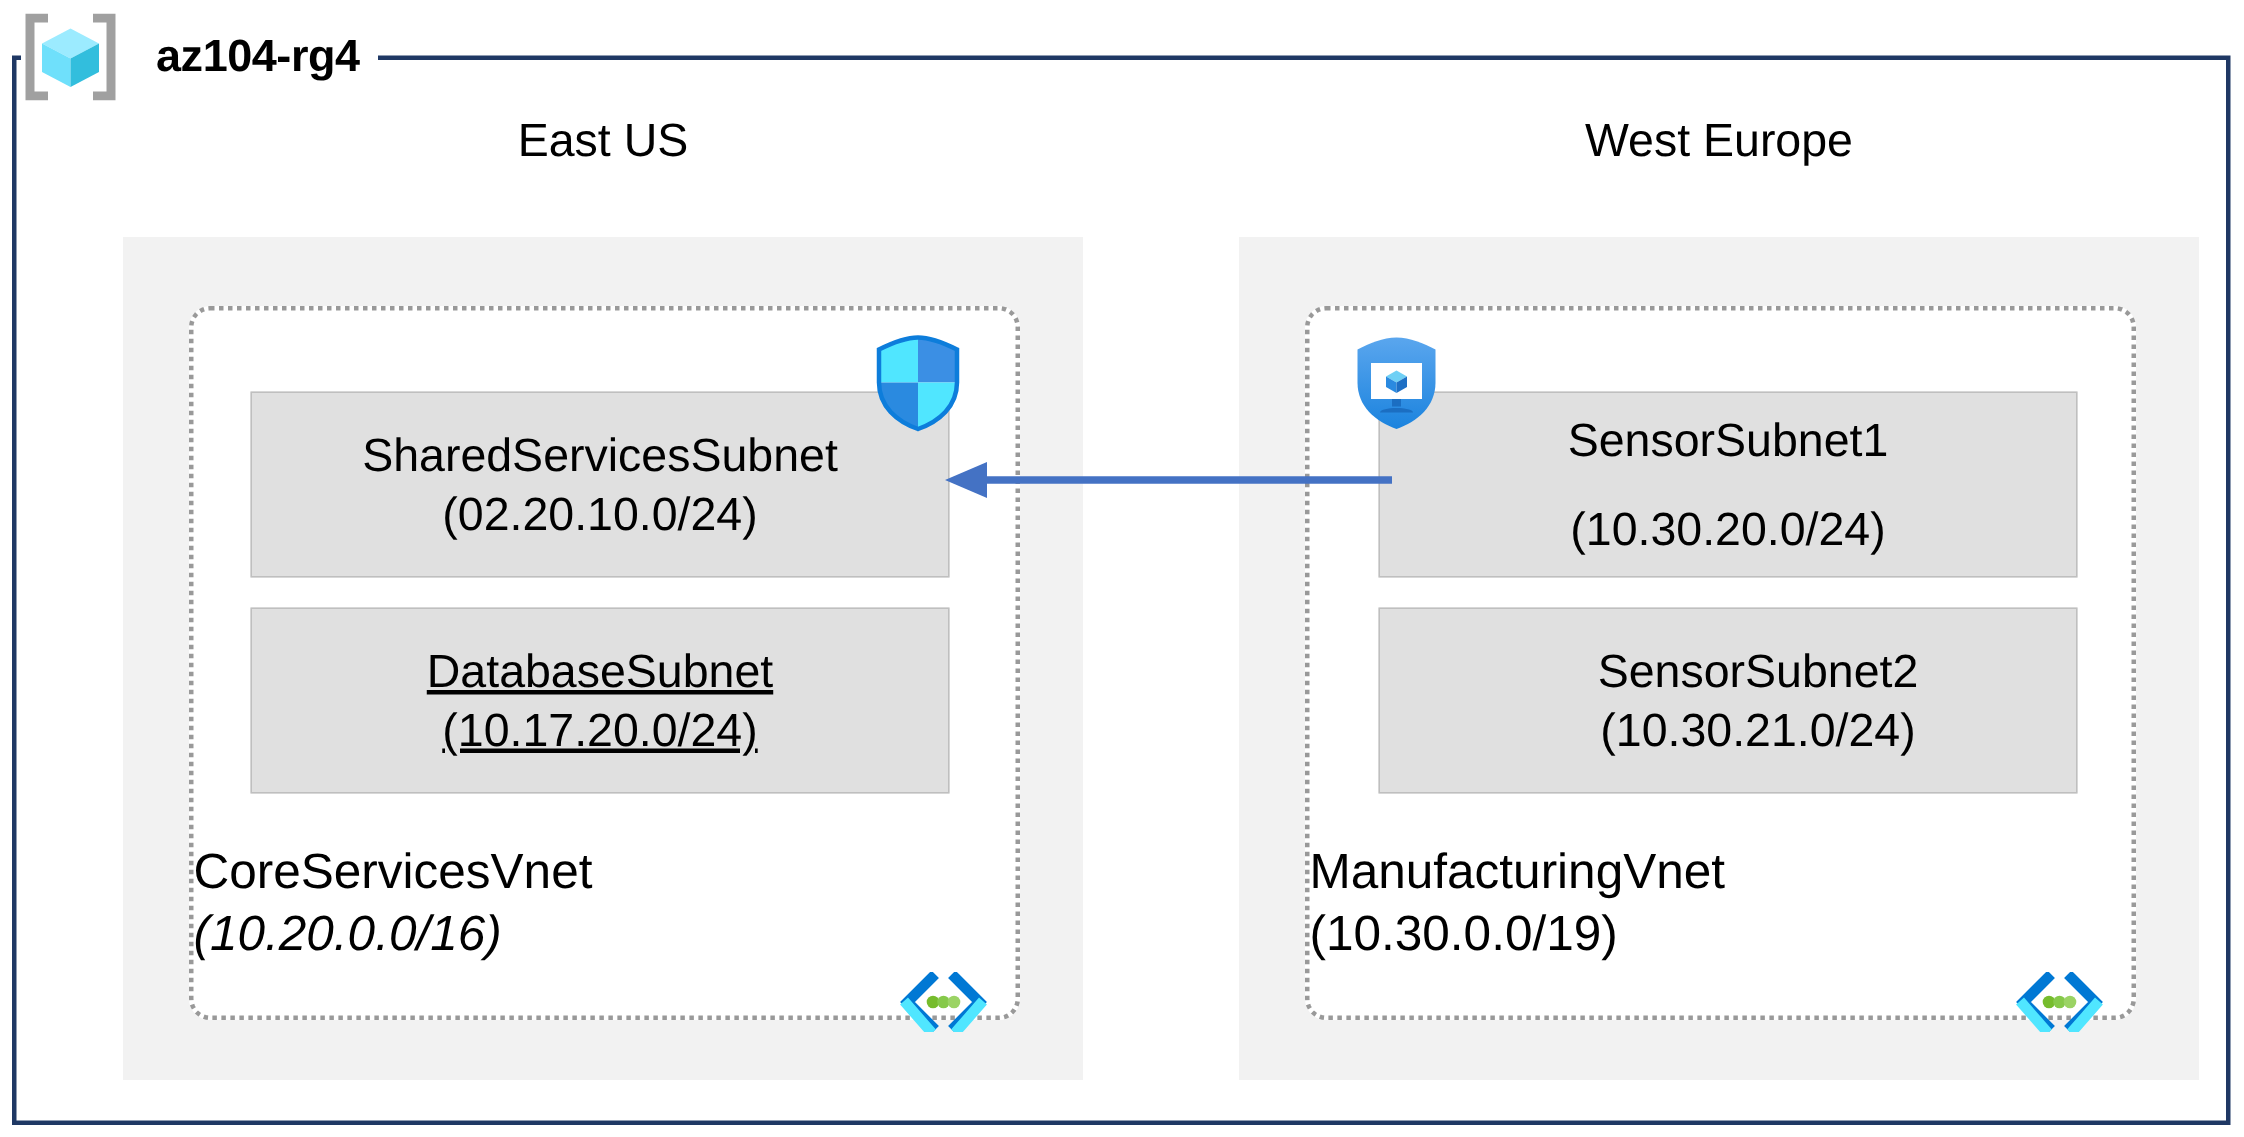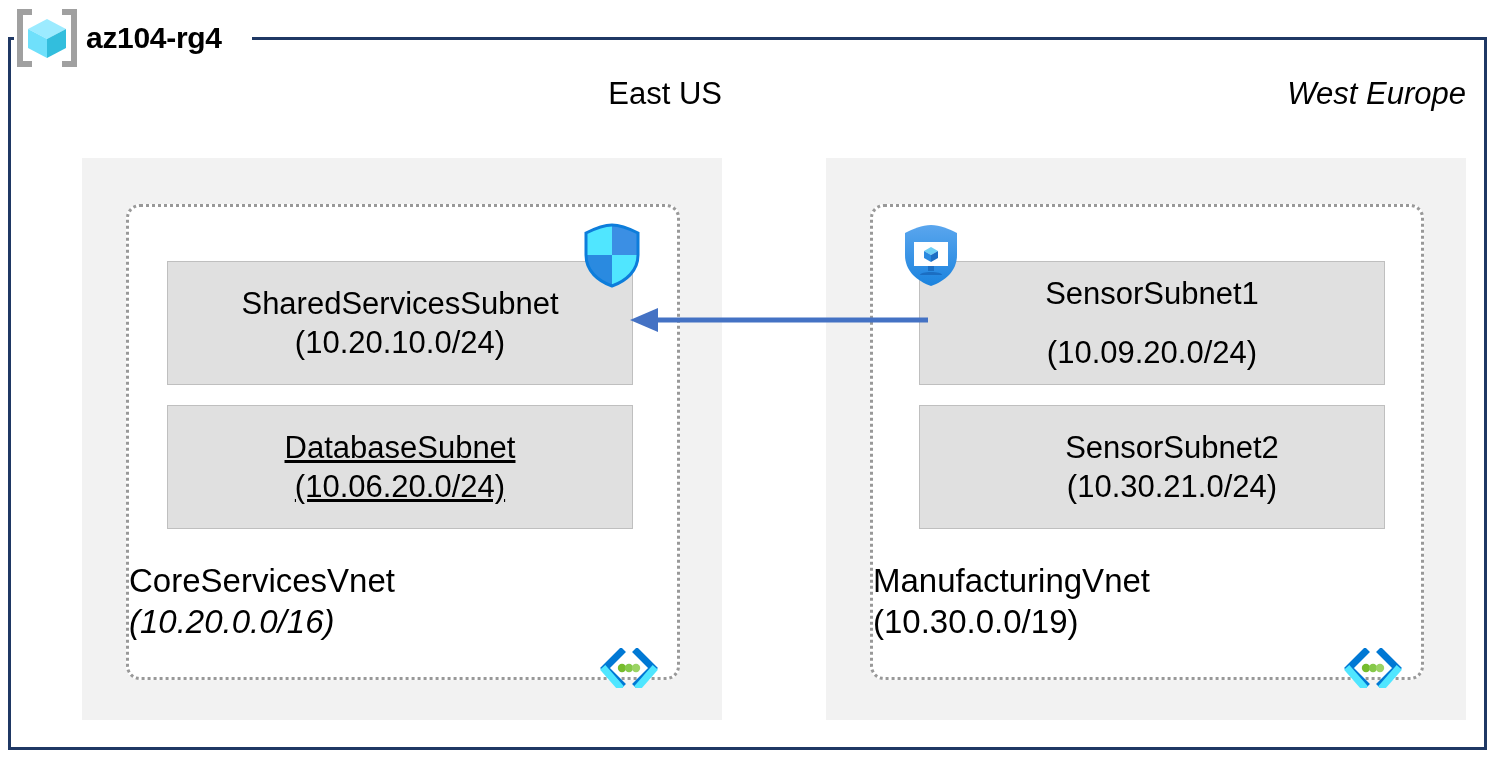--- a/index.html
+++ b/index.html
@@ -40,21 +40,21 @@
     padding-right: 14px;
     z-index: 3;
   }
   #rg-title-bar {
     position: absolute;
     left: 14px;
     top: 6px;
     height: 64px;
     display: flex;
     align-items: center;
-    gap: 6px;
+    gap: 24px;
     z-index: 4;
   }
   #rg-title-text {
     font-size: 30px;
     font-weight: bold;
     letter-spacing: -0.3px;
     white-space: nowrap;
     line-height: 1;
   }
 
@@ -66,21 +66,21 @@
     flex: 0 0 auto;
   }
 
   
   .region {
     position: absolute;
     top: 78px;
   }
   .region-label {
     font-size: 31px;
-    text-align: right;
+    text-align: center;
     line-height: 1;
     white-space: nowrap;
   }
   .region-box {
     position: absolute;
     background: #f2f2f2;
   }
 
   
   .vnet {
@@ -172,26 +172,26 @@
 <div class="region" style="left:82px; width:640px;">
   <div class="region-label">East US</div>
 </div>
 
 <div class="region-box" style="left:82px; top:158px; width:640px; height:562px;"></div>
 
 <div class="vnet" style="left:126px; top:204px; width:554px; height:476px;">
 
   <div class="subnet" style="left:38px; top:54px; width:466px; height:124px;">
     <div class="subnet-name">SharedServicesSubnet</div>
-    <div class="subnet-cidr">(10.20.10.0/24)</div>
+    <div class="subnet-cidr">(02.20.10.0/24)</div>
   </div>
 
   <div class="subnet" style="left:38px; top:198px; width:466px; height:124px;text-decoration:underline;">
     <div class="subnet-name">DatabaseSubnet</div>
-    <div class="subnet-cidr">(10.06.20.0/24)</div>
+    <div class="subnet-cidr">(10.17.20.0/24)</div>
   </div>
 
   <div class="vnet-label" style="top:352px;">CoreServicesVnet</div>
   <div class="vnet-label" style="top:393px;font-style:italic;">(10.20.0.0/16)</div>
 
   <div class="vnet-icon" style="left:470px; top:441px;">
     <svg width="60" height="40" viewBox="0 0 60 40">
       <path d="M22 4 L6 20 L22 36" fill="none" stroke="#0078d4" stroke-width="7" stroke-linecap="square"></path>
       <path d="M38 4 L54 20 L38 36" fill="none" stroke="#0078d4" stroke-width="7" stroke-linecap="square"></path>
       <path d="M20 38 L6 22" fill="none" stroke="#50e6ff" stroke-width="7" stroke-linecap="square"></path>
@@ -213,31 +213,31 @@
     <g clip-path="url(#nsgClip)">
       <rect x="0" y="0" width="31" height="33" fill="#50e6ff"></rect>
       <rect x="31" y="0" width="31" height="33" fill="#3b8fe4"></rect>
       <rect x="0" y="33" width="31" height="33" fill="#2a8ae0"></rect>
       <rect x="31" y="33" width="31" height="33" fill="#50e6ff"></rect>
     </g>
     <path d="M31 3 C40 3 49 7 57 11 L57 33 C57 49 45 59 31 64 C17 59 5 49 5 33 L5 11 C13 7 22 3 31 3 Z" fill="none" stroke="#0d7ddb" stroke-width="3"></path>
   </svg>
 </div>
 
-<div class="region" style="left:826px; width:640px;font-style:italic;">
+<div class="region" style="left:826px; width:640px;">
   <div class="region-label">West Europe</div>
 </div>
 
 <div class="region-box" style="left:826px; top:158px; width:640px; height:562px;"></div>
 
 <div class="vnet" style="left:870px; top:204px; width:554px; height:476px;">
 
   <div class="subnet" style="left:46px; top:54px; width:466px; height:124px;gap:20px;">
     <div class="subnet-name">SensorSubnet1</div>
-    <div class="subnet-cidr">(10.09.20.0/24)</div>
+    <div class="subnet-cidr">(10.30.20.0/24)</div>
   </div>
 
   <div class="subnet" style="left:46px; top:198px; width:466px; height:124px;padding-left:40px;">
     <div class="subnet-name">SensorSubnet2</div>
     <div class="subnet-cidr">(10.30.21.0/24)</div>
   </div>
 
   <div class="vnet-label" style="top:352px;">ManufacturingVnet</div>
   <div class="vnet-label" style="top:393px;">(10.30.0.0/19)</div>
 

